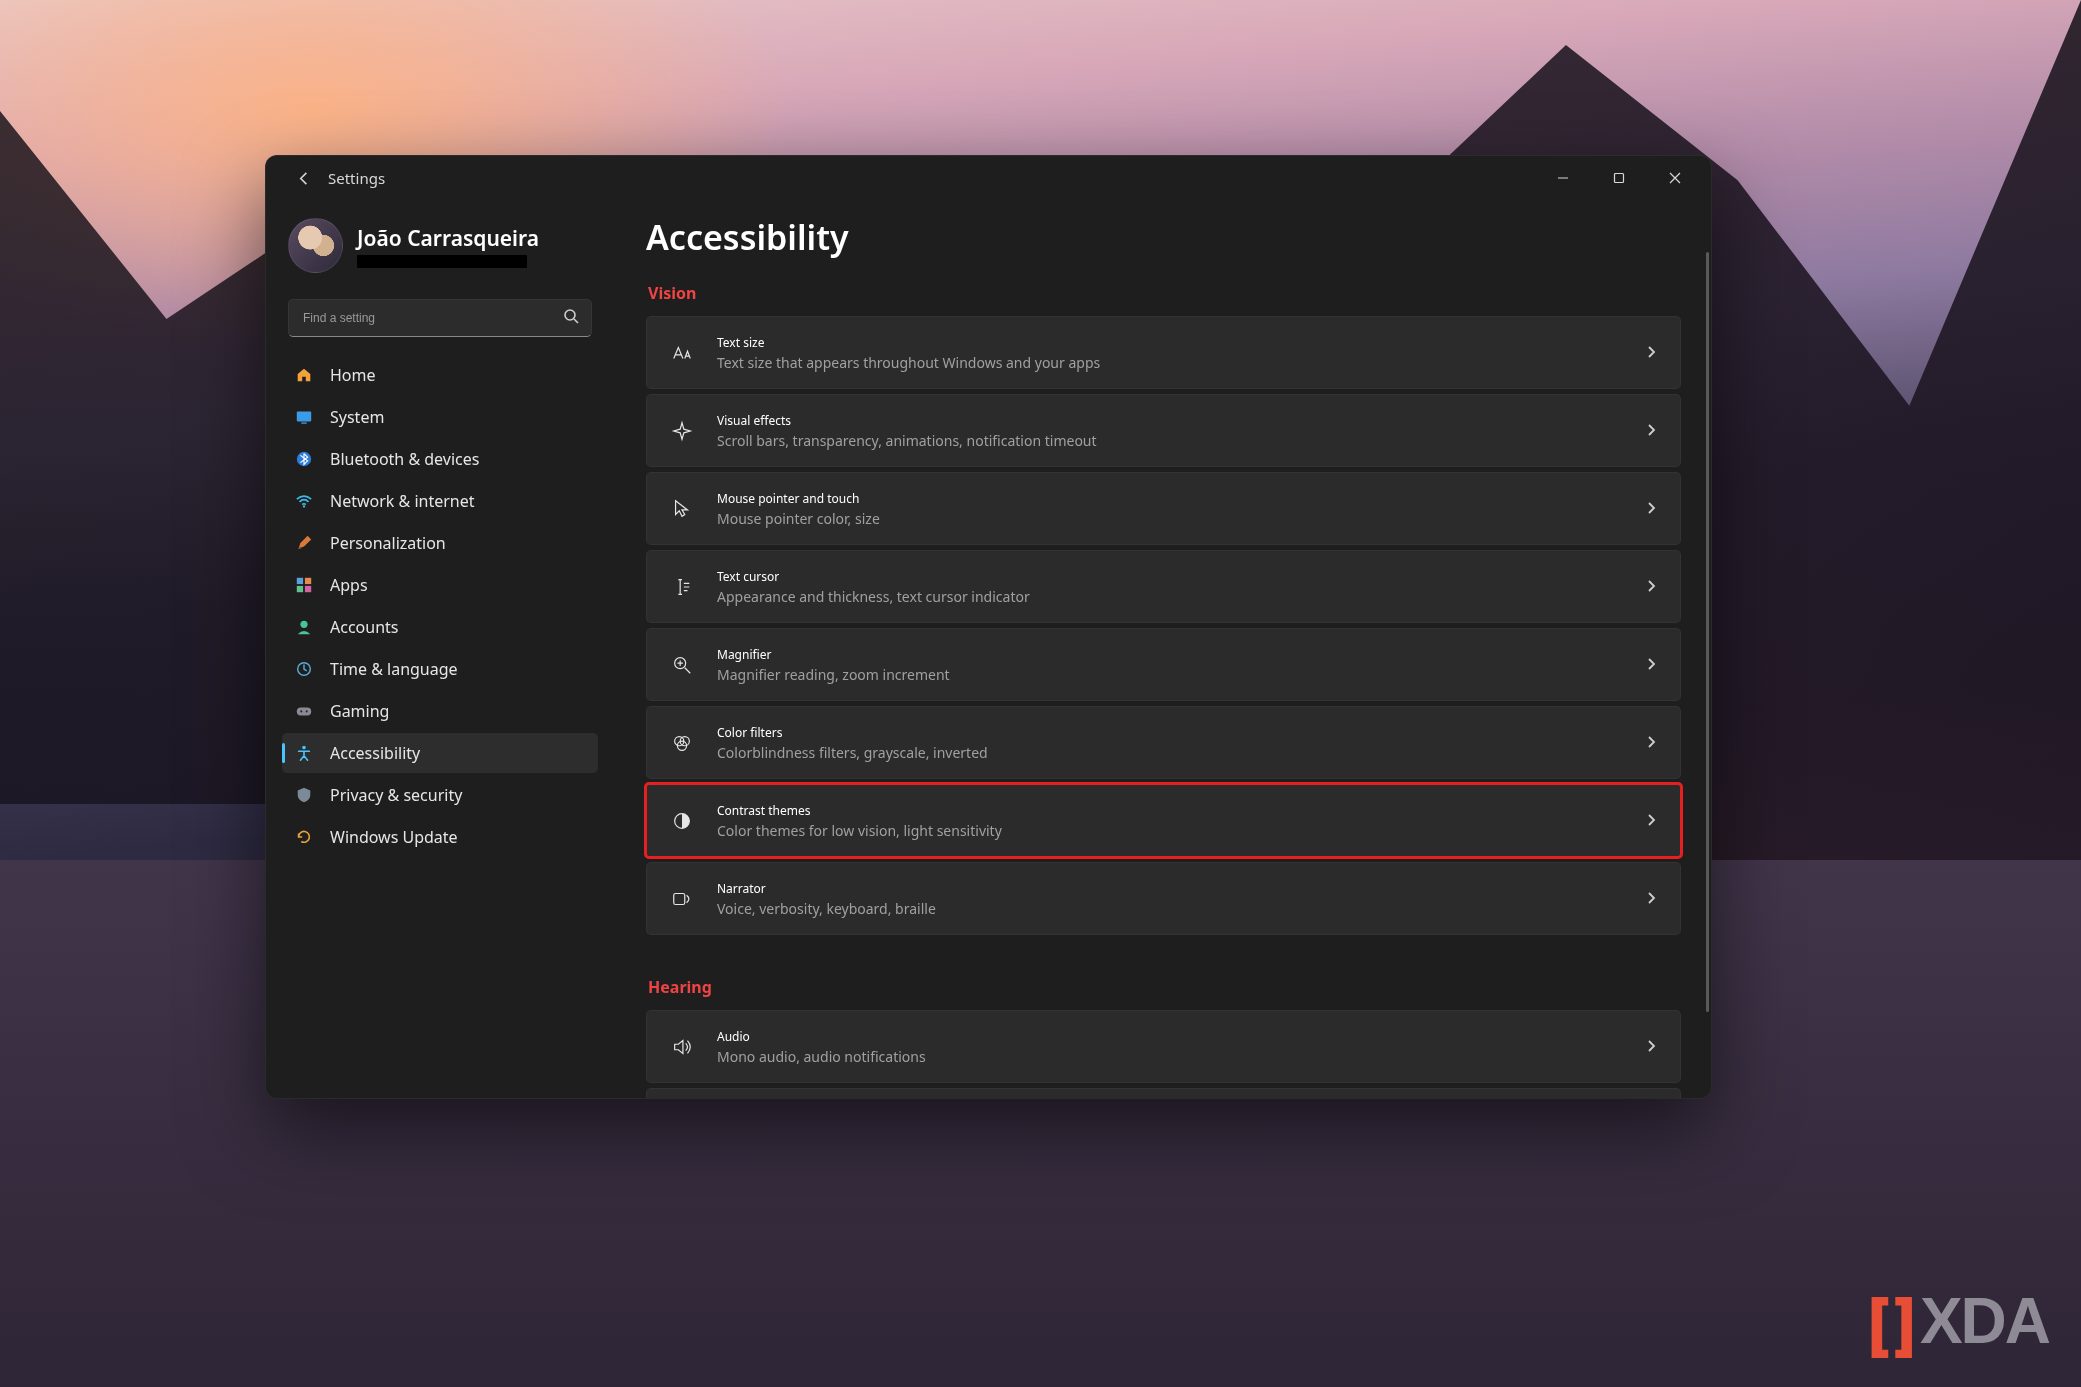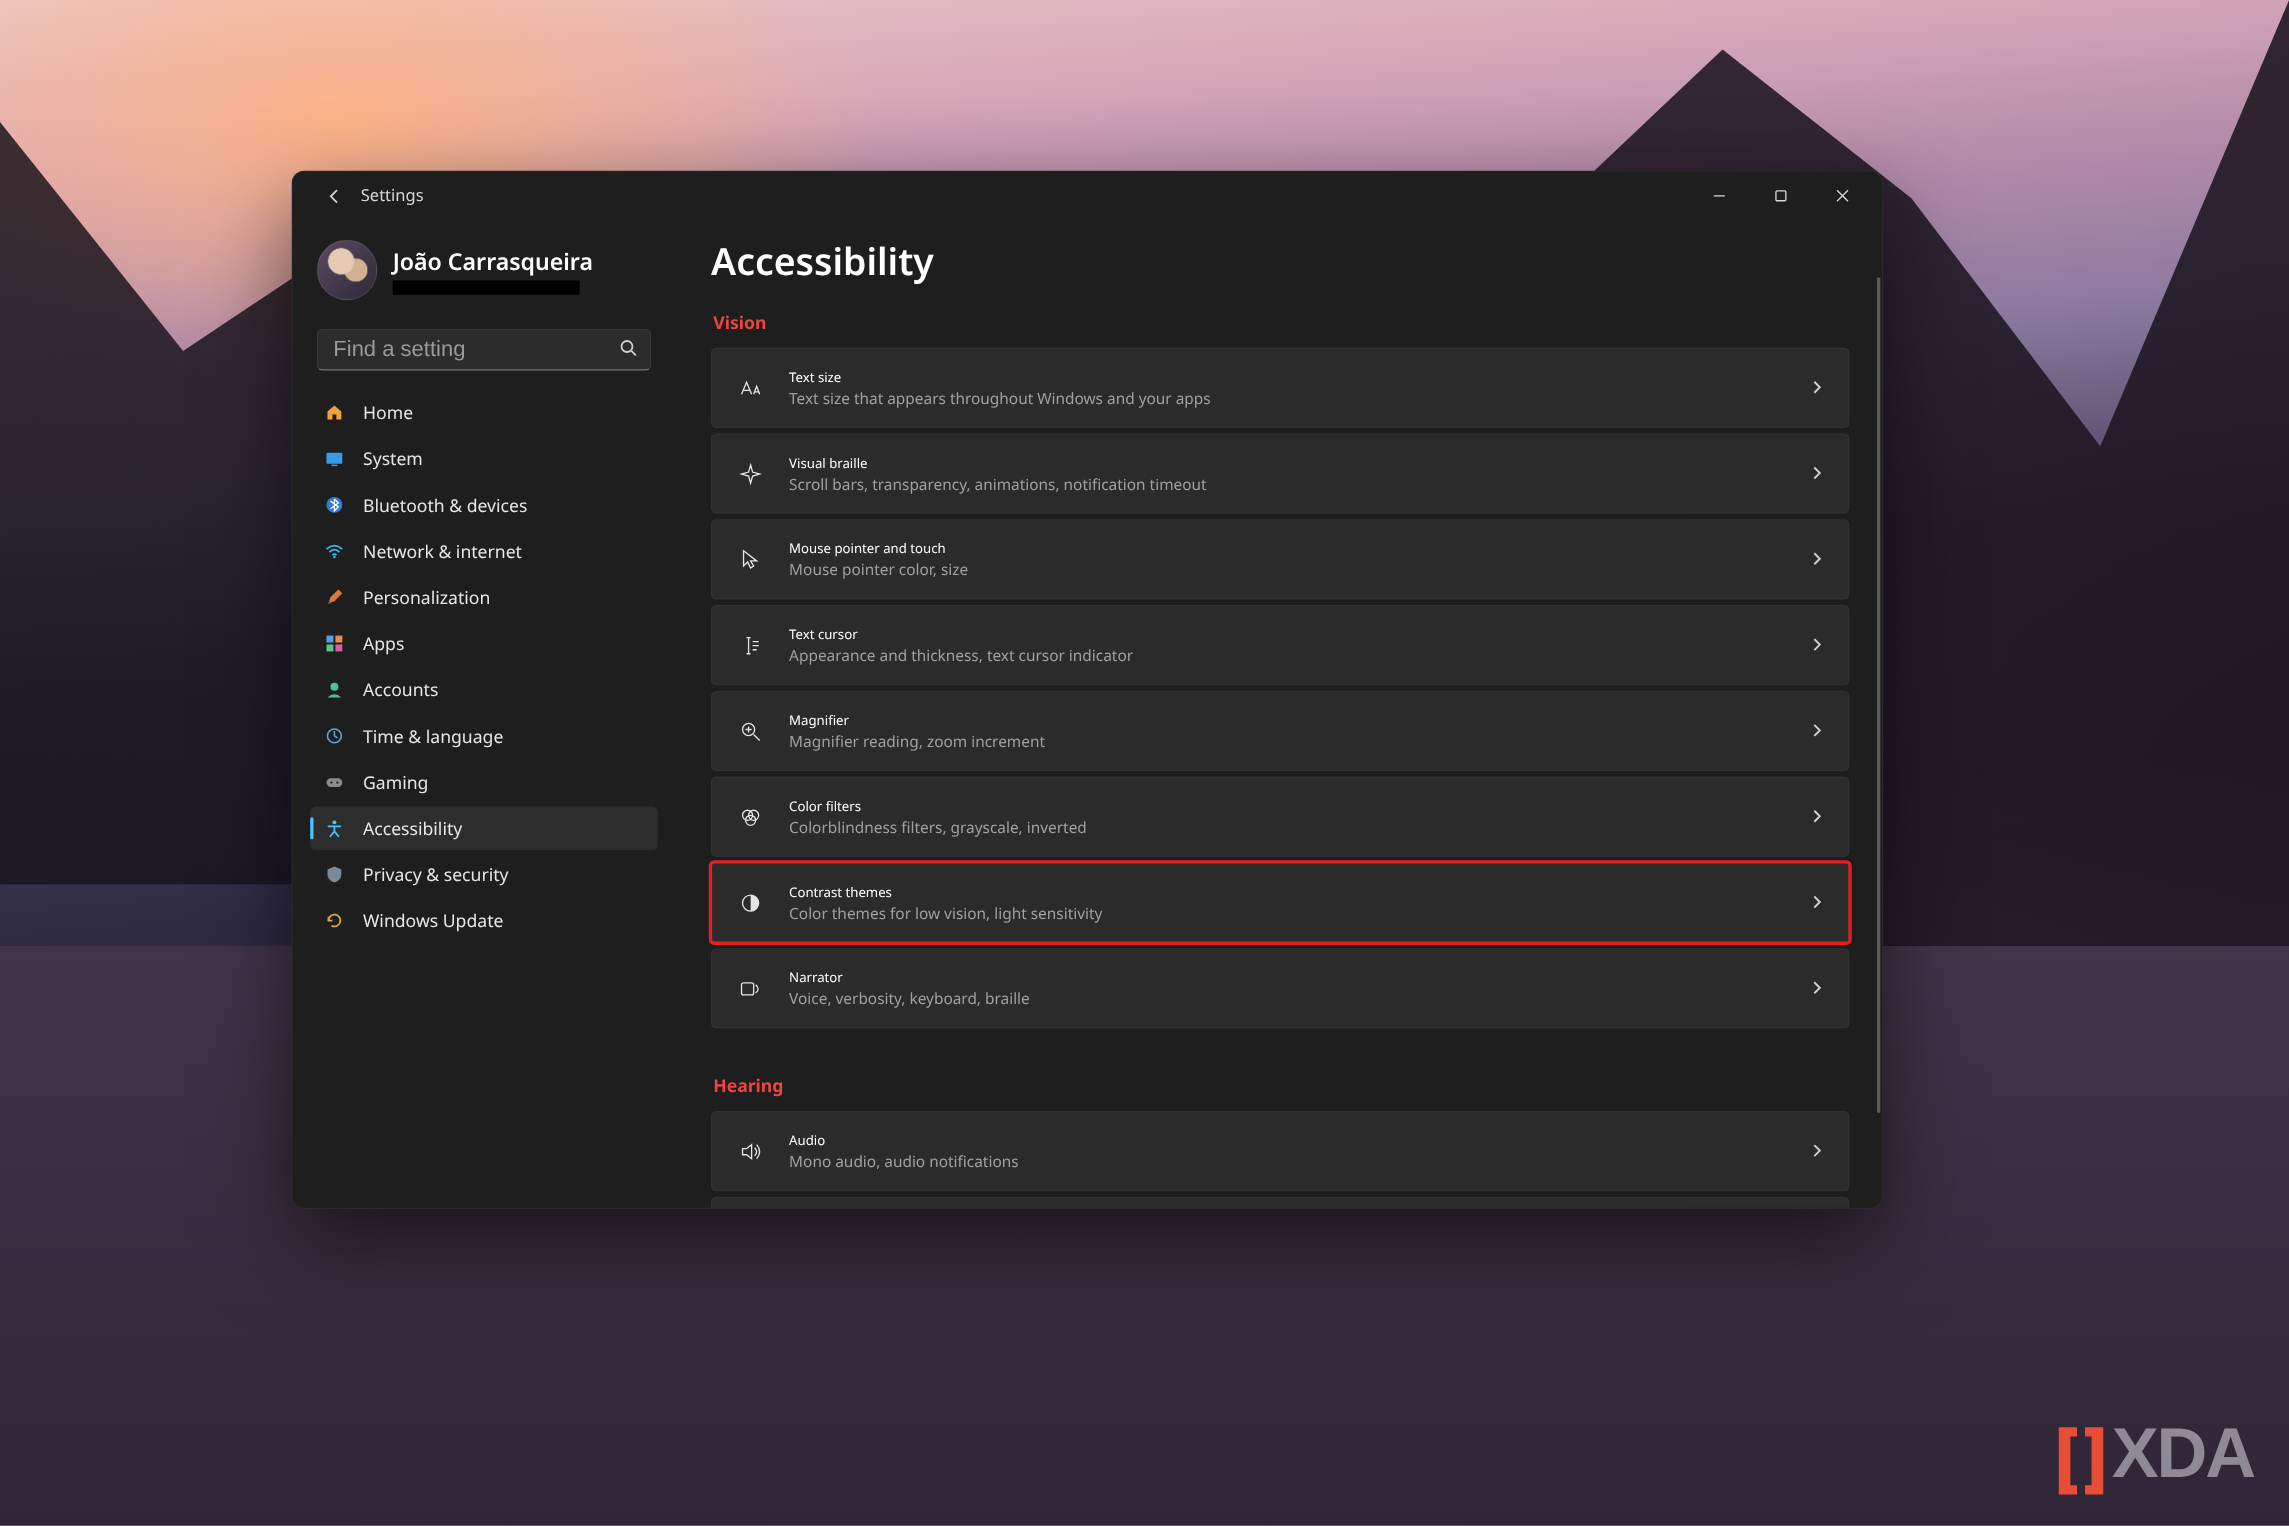--- a/index.html
+++ b/index.html
@@ -77,21 +77,21 @@
   }
   .profile .name { color:#fff; font-size:21px; font-weight:600; }
   .profile .sub { width:170px; height:13px; background:#000; margin-top:3px; border-radius:1px; }
 
   .search {
     position:relative; margin:6px 6px 10px 6px;
     background:#2c2c2c; border:1px solid rgba(255,255,255,0.05); border-bottom:1px solid #8a8a8a;
     border-radius:5px; height:38px; display:flex; align-items:center; padding:0 40px 0 14px;
   }
   .search input {
-    background:transparent; border:none; outline:none; color:#cfcfcf; font-size:20px; width:100%;
+    background:transparent; border:none; outline:none; color:#cfcfcf; font-size:12px; width:100%;
   }
   .search input::placeholder { color:#9a9a9a; }
   .search .sicon { position:absolute; right:12px; top:50%; transform:translateY(-50%); }
   .search .sicon svg { width:16px; height:16px; stroke:#cfcfcf; stroke-width:1.6; fill:none; }
 
   .nav { display:flex; flex-direction:column; gap:2px; margin-top:2px; }
   .nav-item {
     display:flex; align-items:center; gap:16px; height:40px; padding:0 12px;
     border-radius:5px; cursor:pointer; color:#e6e6e6; font-size:16px;
     position:relative;
@@ -318,21 +318,21 @@
               </svg></span>
         </div>
 
         <div class="card">
           <span class="cicon">
               <svg viewBox="0 0 24 24">
                 <path d="M12 3 L14 10 L21 12 L14 14 L12 21 L10 14 L3 12 L10 10 Z"></path>
               </svg>
             </span>
           <div class="ctext">
-              <div class="ct">Visual braille</div>
+              <div class="ct">Visual effects</div>
               <div class="cs">Scroll bars, transparency, animations, notification timeout</div>
             </div>
           <span class="chev"><svg viewBox="0 0 14 14">
                 <path d="M5 2 L10 7 L5 12"></path>
               </svg></span>
         </div>
 
         <div class="card">
           <span class="cicon">
               <svg viewBox="0 0 24 24">

